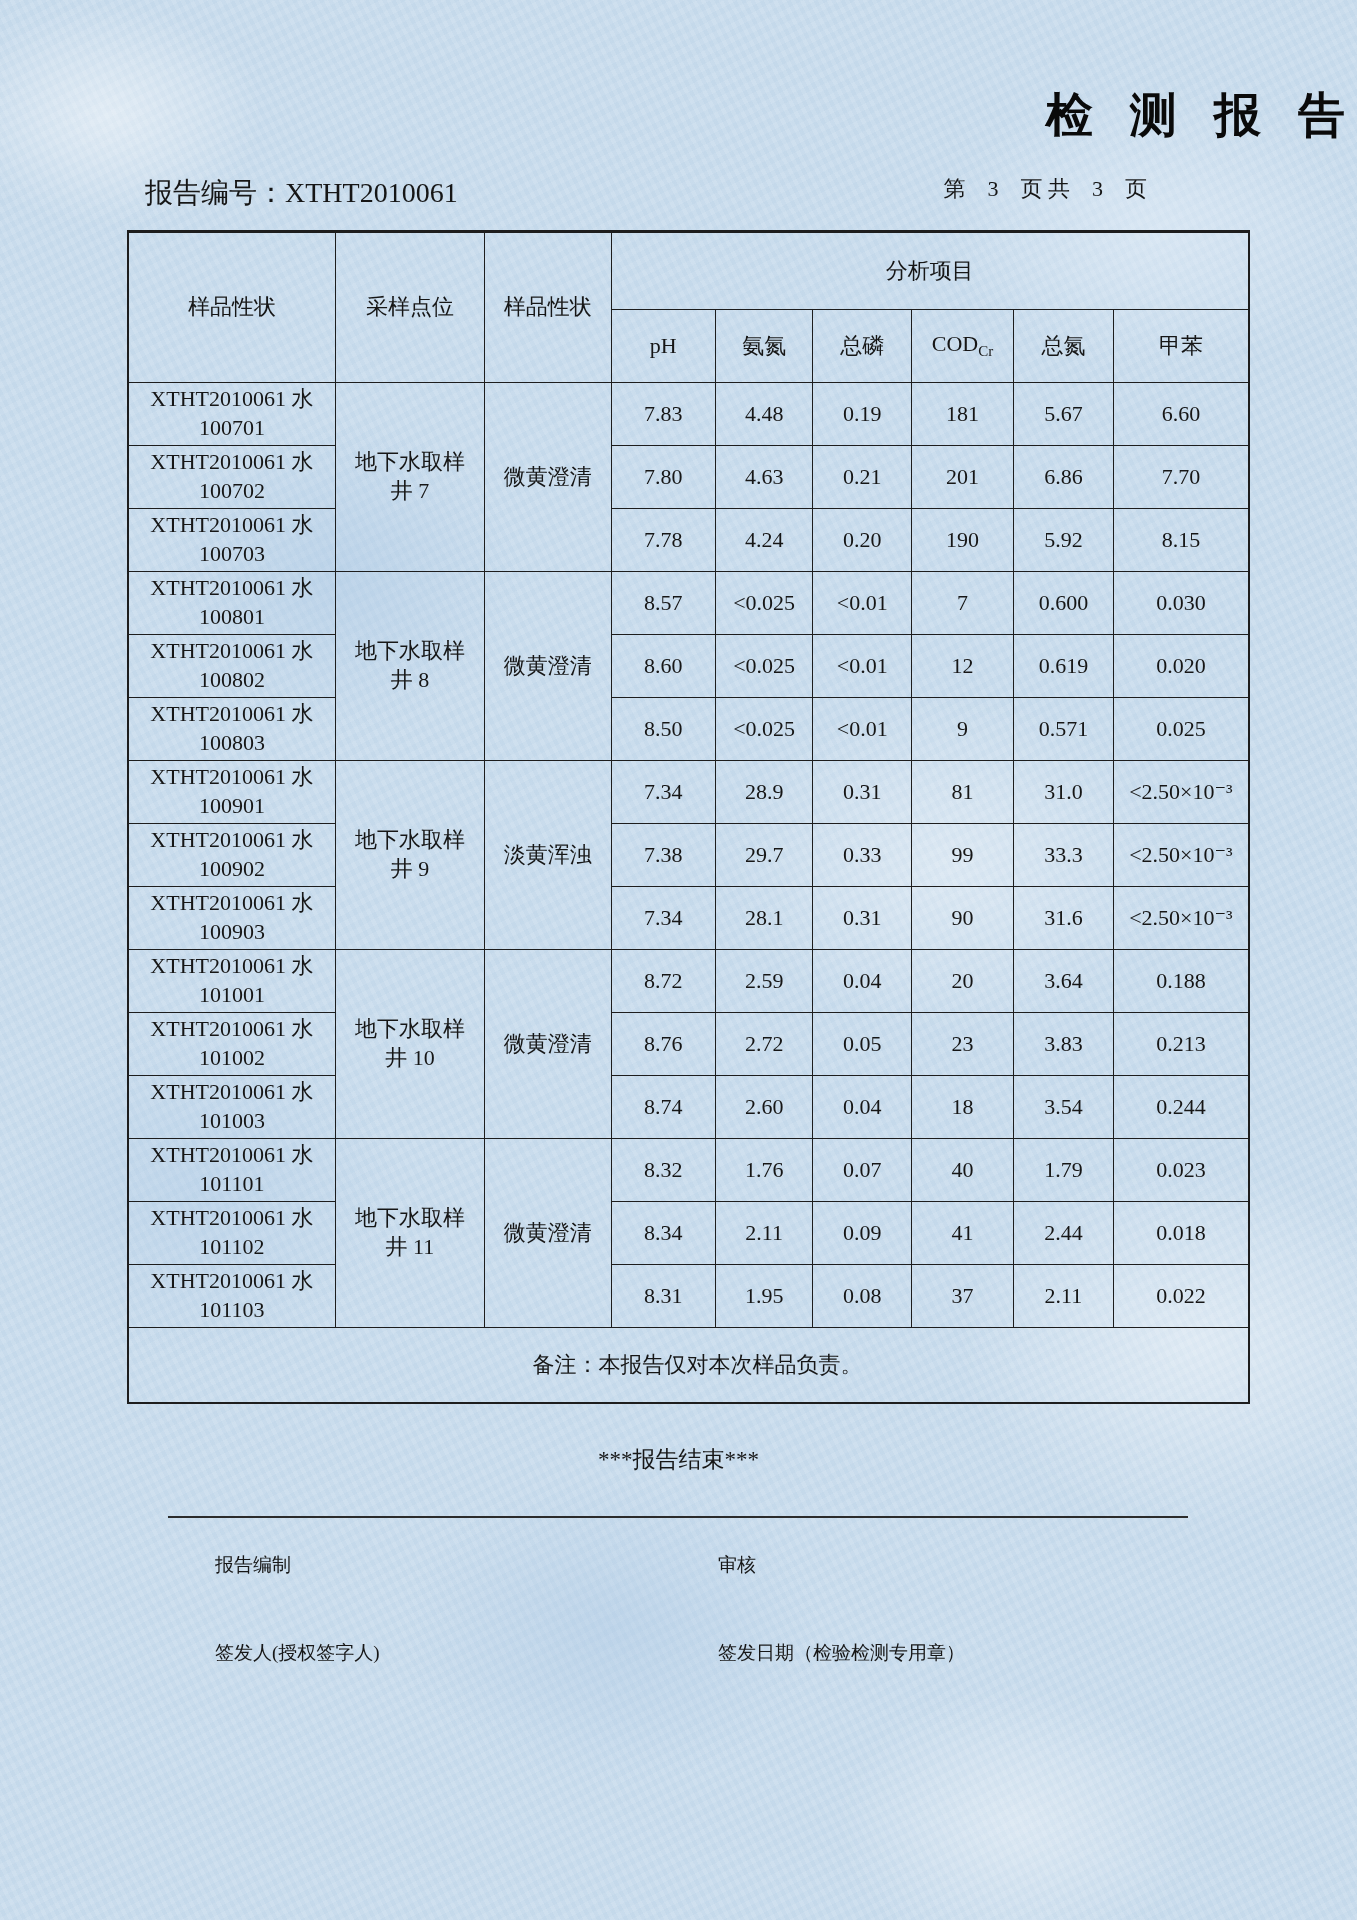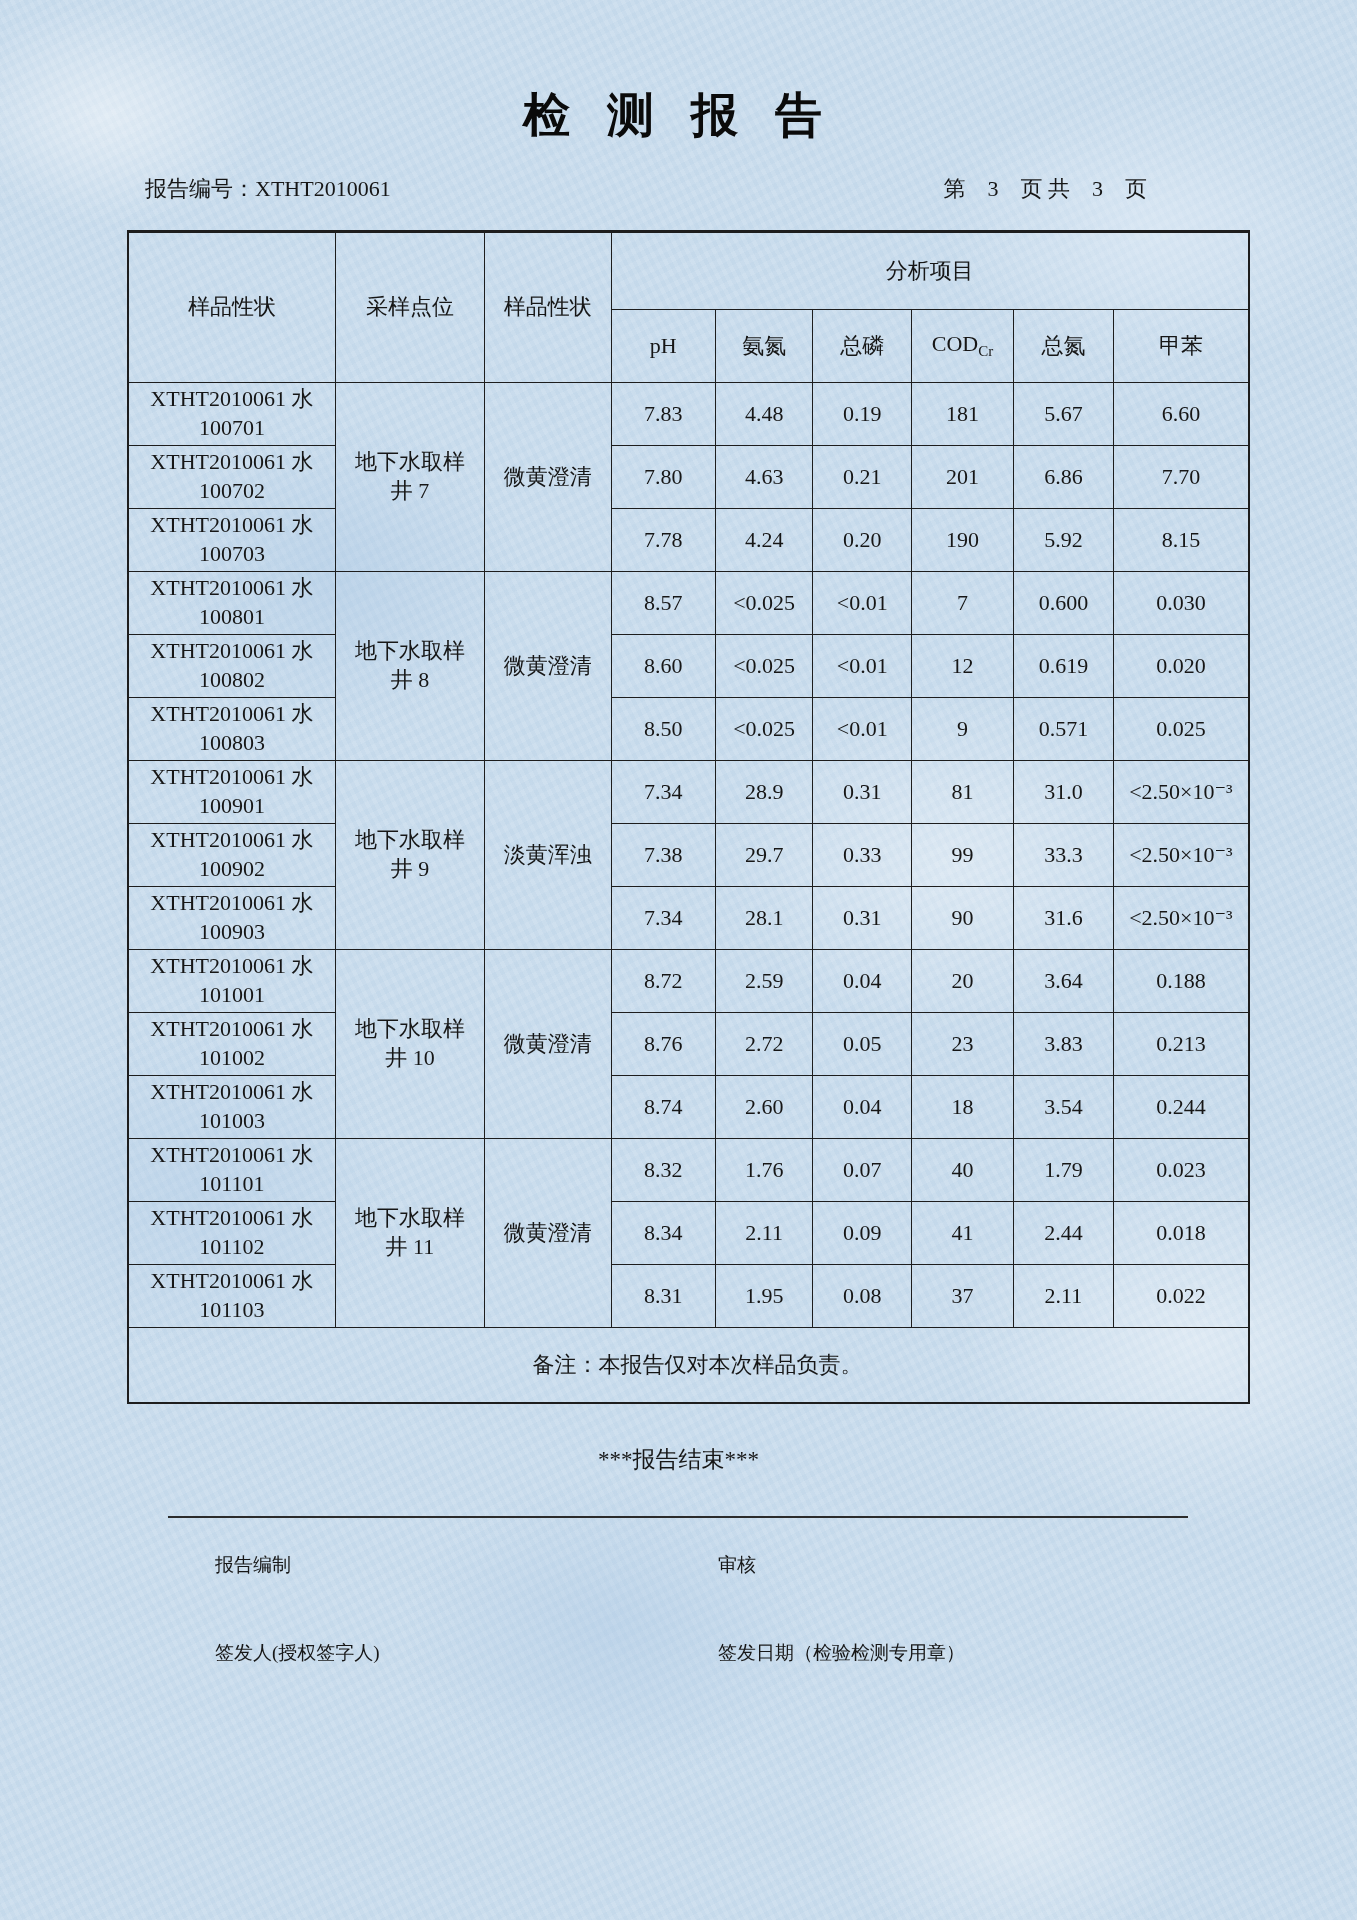--- a/index.html
+++ b/index.html
@@ -17,26 +17,26 @@
       radial-gradient(320px 240px at 70% 45%, rgba(255,255,255,.35), rgba(255,255,255,0) 70%),
       radial-gradient(280px 240px at 15% 62%, rgba(176,203,230,.40), rgba(176,203,230,0) 70%),
       radial-gradient(340px 260px at 88% 70%, rgba(255,255,255,.40), rgba(255,255,255,0) 70%),
       radial-gradient(300px 220px at 45% 85%, rgba(172,200,228,.40), rgba(172,200,228,0) 70%),
       radial-gradient(260px 200px at 75% 95%, rgba(255,255,255,.35), rgba(255,255,255,0) 70%),
       repeating-linear-gradient(63deg,  rgba(255,255,255,.05) 0 4px, rgba(150,182,214,.06) 4px 8px),
       repeating-linear-gradient(-27deg, rgba(255,255,255,.04) 0 6px, rgba(150,182,214,.05) 6px 12px);
   }
   .title{
     position:absolute;top:84px;left:0;right:0;
-    text-align:center;
+    text-align:right;
     font-family:"Liberation Sans","DejaVu Sans",sans-serif;
     font-weight:900;font-size:47px;letter-spacing:12px;
     color:#0a0a0a;white-space:pre;
   }
-  .report-no{position:absolute;top:174px;left:145px;font-size:22px;}
+  .report-no{position:absolute;top:174px;left:145px;font-size:28px;}
   .page-info{position:absolute;top:174px;right:210px;font-size:22px;white-space:pre;text-align:right;}
 
   table.results{
     position:absolute;top:230px;left:127px;
     width:1123px;
     border-collapse:collapse;table-layout:fixed;
     border:2px solid #1d1d1d;border-top-width:3px;
   }
   .results th,.results td{
     border:1px solid #1d1d1d;

